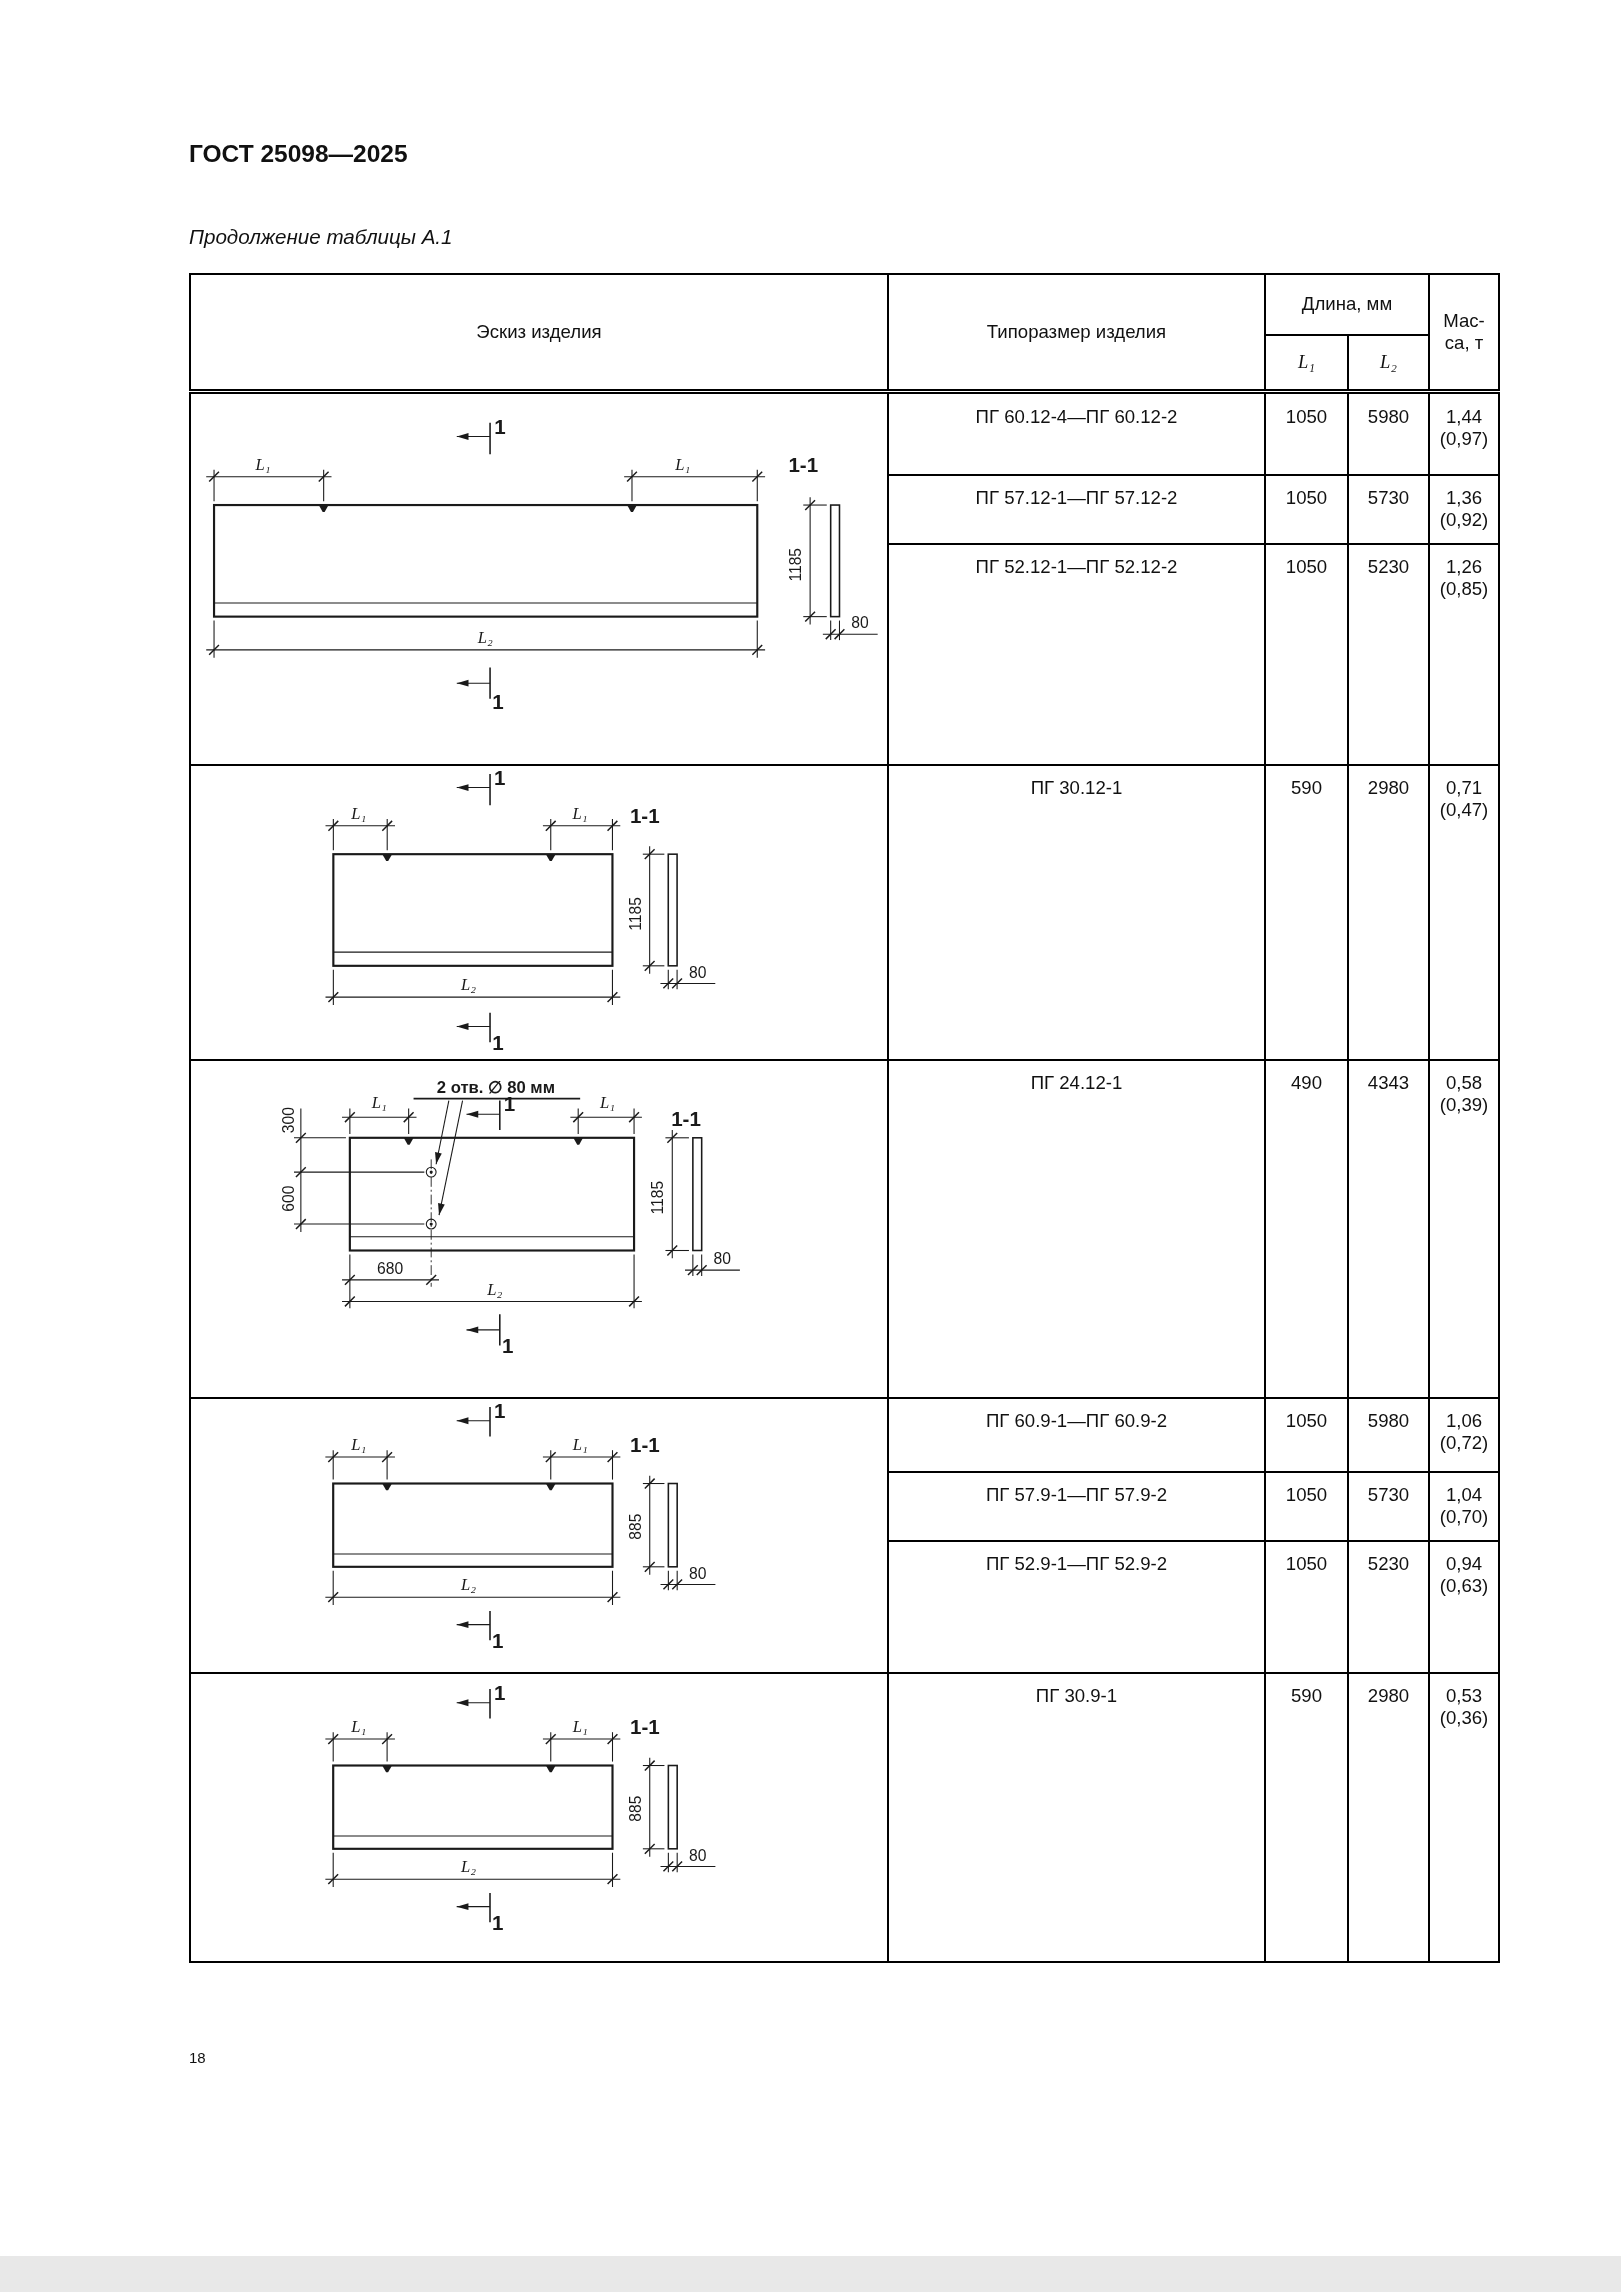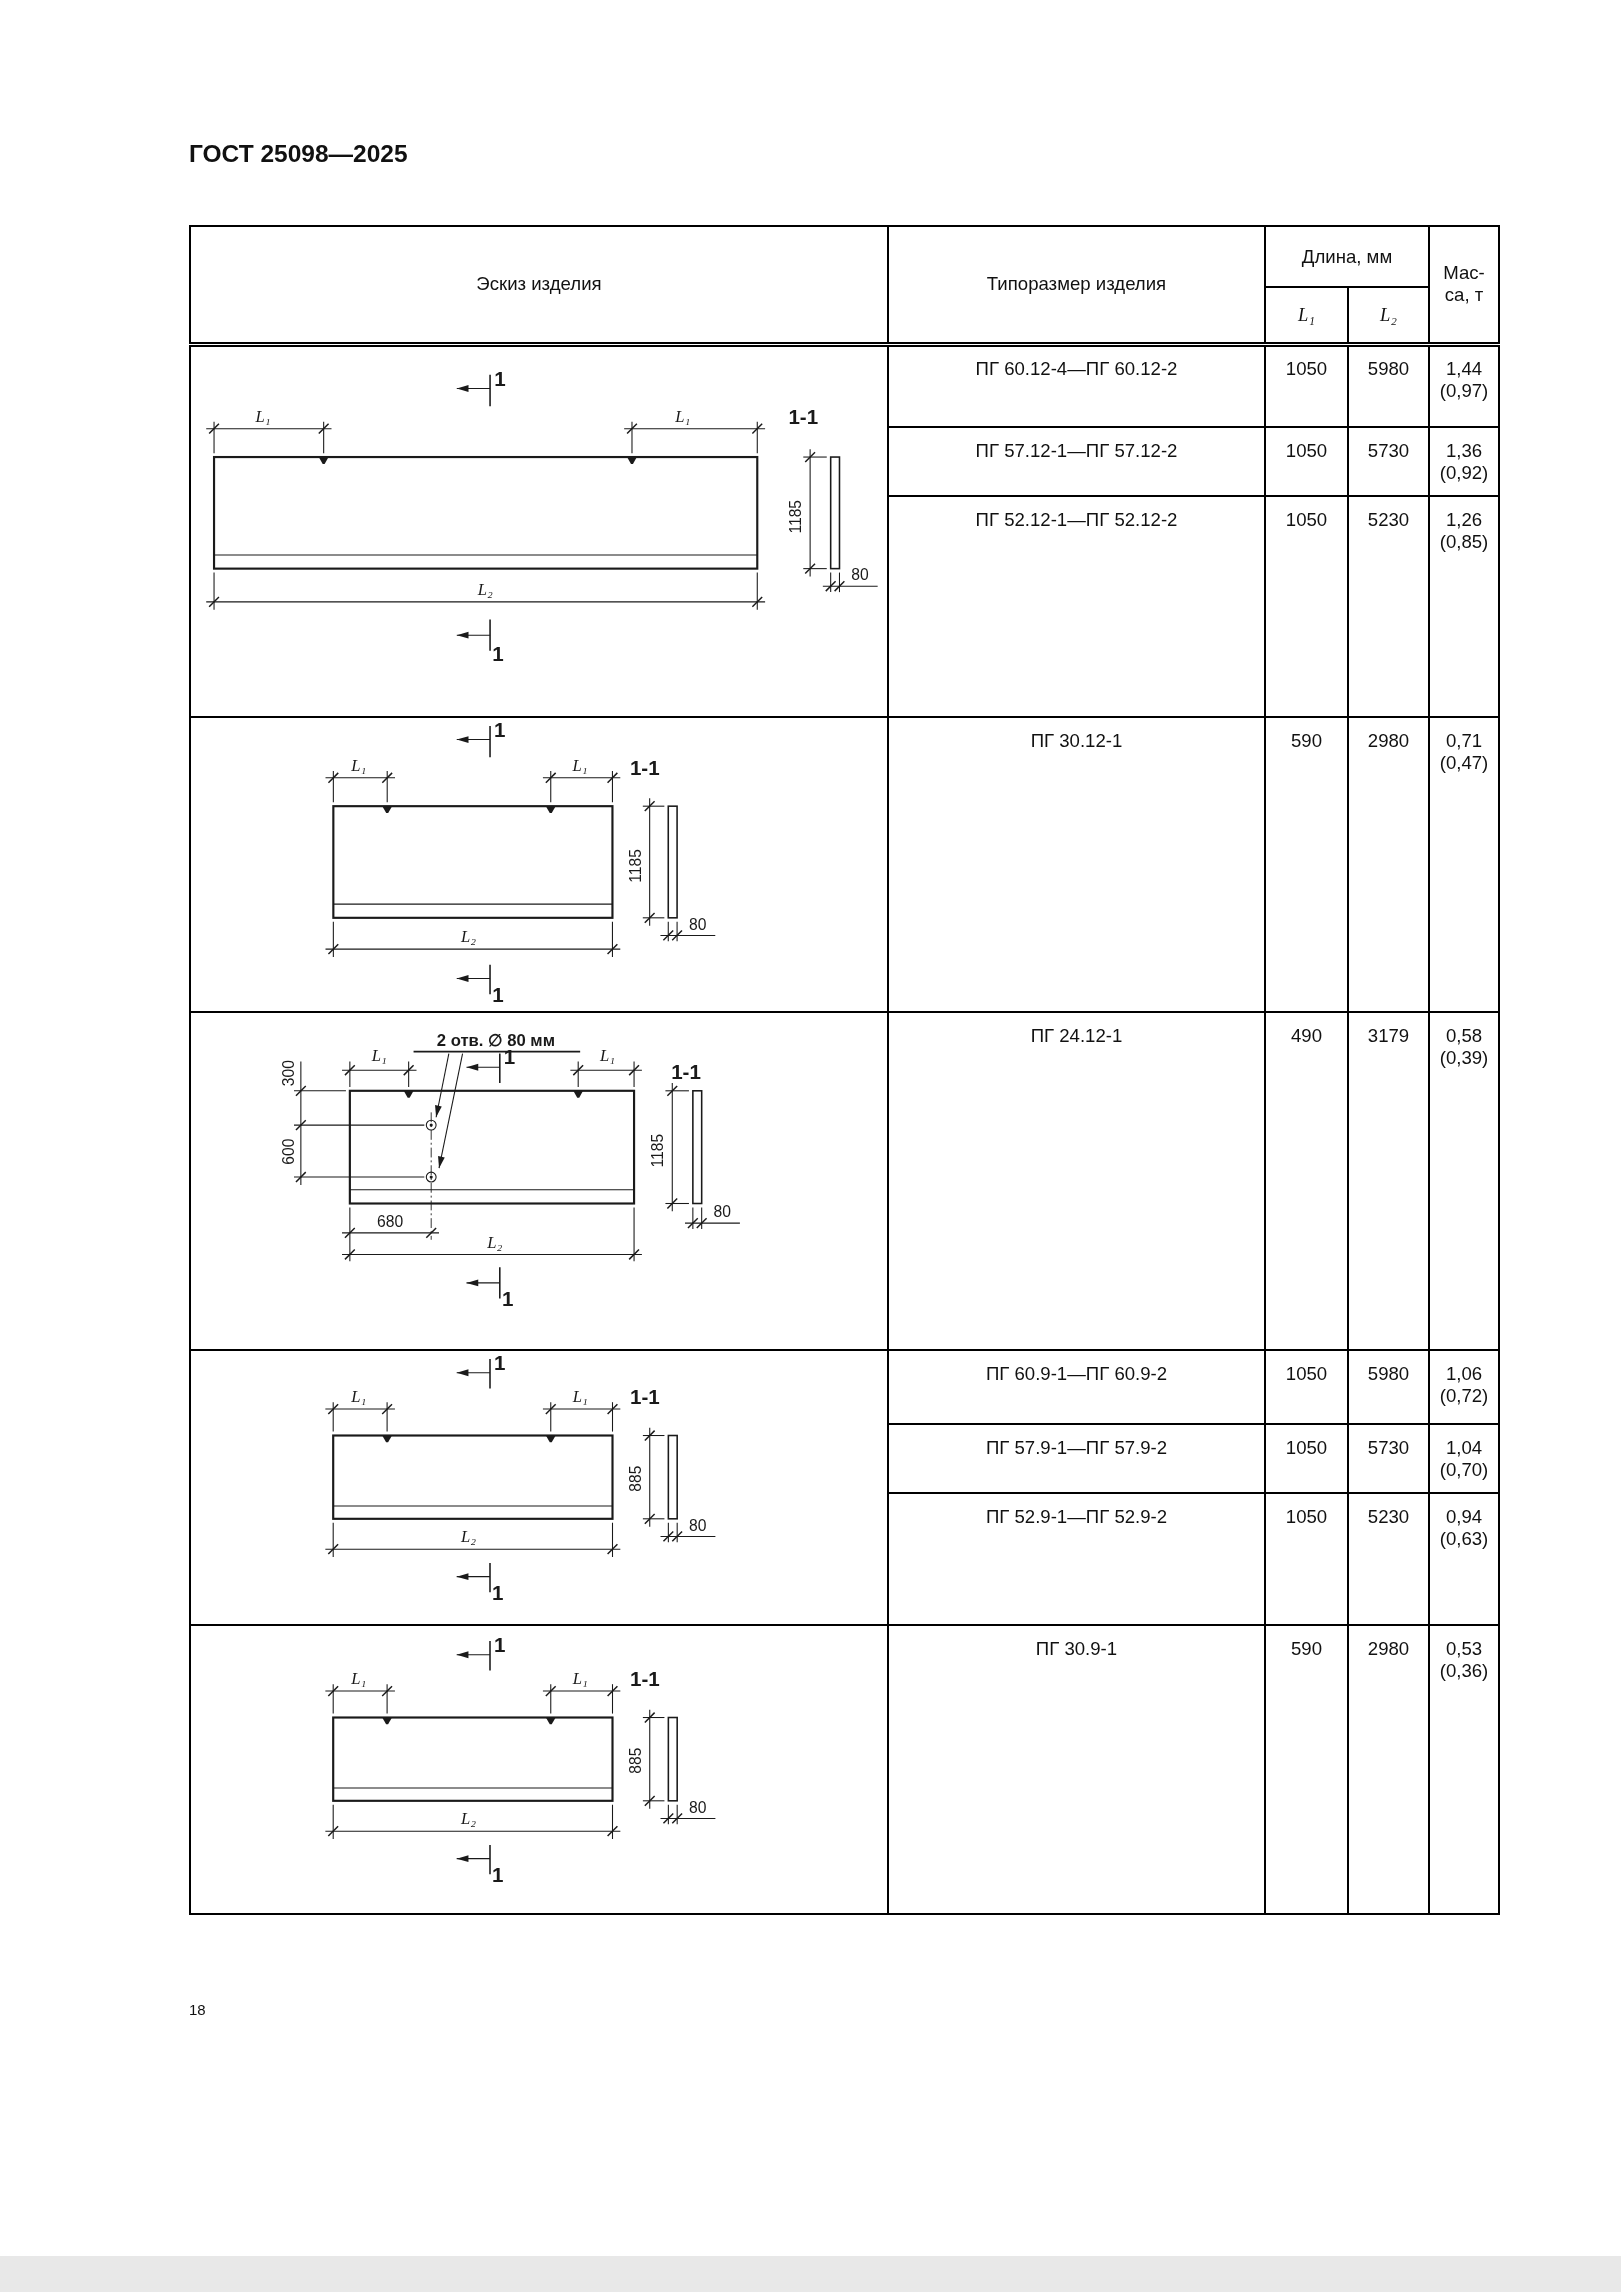--- a/index.html
+++ b/index.html
@@ -36,20 +36,21 @@
   svg.sk text.sec  { font-size:21px; font-weight:bold; }
   svg.sk text.ital { font-style:italic; font-size:17px; font-family:"Liberation Serif", serif; }
   svg.sk text.note { font-size:17px; font-weight:bold; }
 </style>
 </head>
 <body>
 
 <div class="page">
 
   <div class="doc-title">ГОСТ 25098—2025</div>
+  <div class="caption">Продолжение таблицы А.1</div>
 
   <table class="gt">
     <colgroup>
       <col style="width:698px">
         <col style="width:377px">
         <col style="width:83px">
         <col style="width:81px">
         <col style="width:70px">
     </colgroup>
     <thead>
@@ -327,21 +328,21 @@
                 <line x1="516" y1="179" x2="516" y2="201"></line>
               <line x1="499" y1="195" x2="555" y2="195"></line>
               <line class="tk" x1="502" y1="200" x2="512" y2="190"></line>
                 <line class="tk" x1="511" y1="200" x2="521" y2="190"></line>
               <text x="537" y="189">80</text>
             </g>
           </svg>
         </td>
         <td>ПГ 24.12-1</td>
         <td>490</td>
-        <td>3179</td>
+        <td>4343</td>
         <td class="pre">0,58
 (0,39)</td>
       </tr>
 
       <tr style="height:74px">
         <td class="sketch" rowspan="3">
           <svg class="sk" viewBox="0 0 700 265" width="686" height="260" style="font-size:19px">
             <defs>
               <pattern id="h4" patternUnits="userSpaceOnUse" width="6" height="6" patternTransform="rotate(45)">
                 <line x1="3" y1="0" x2="3" y2="6" class="hl"></line>

